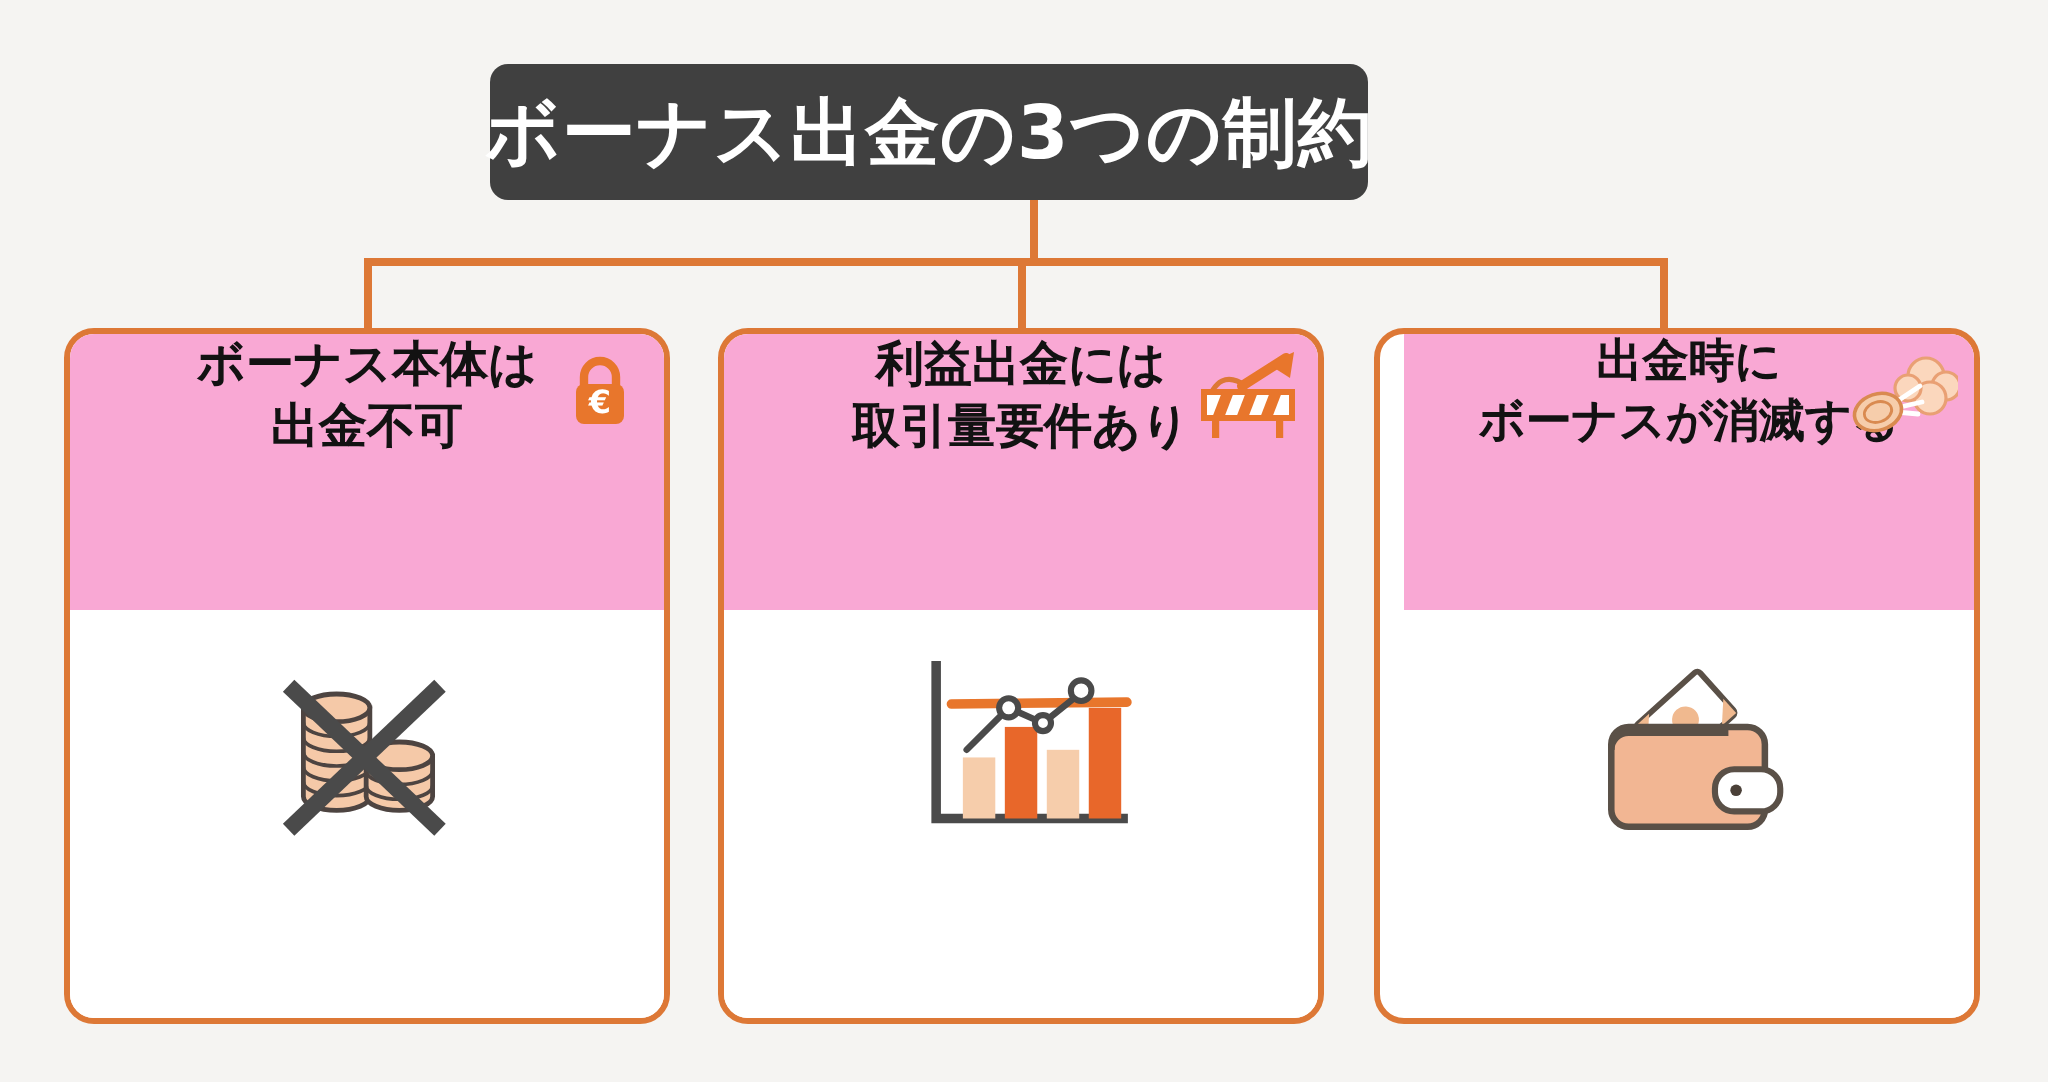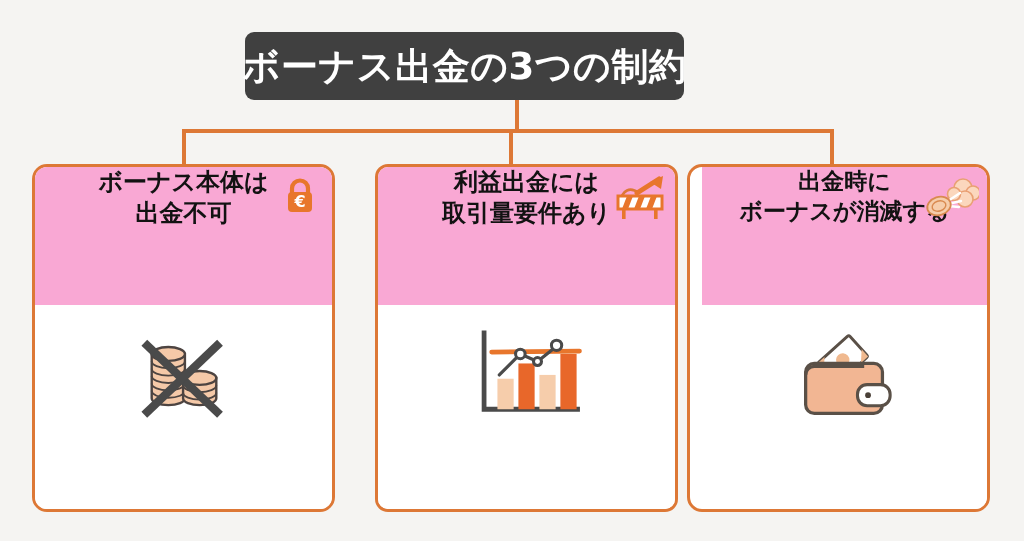--- a/index.html
+++ b/index.html
@@ -61,21 +61,21 @@
     height: 348px;
     background: #ffffff;
     border: 3px solid #dd7836;
     border-radius: 15px;
     box-sizing: border-box;
     overflow: hidden;
     display: flex;
     flex-direction: column;
   }
   .card-1 { left: 32px;  width: 303px; }
-  .card-2 { left: 375px; width: 303px; border-radius: 13px; }
+  .card-2 { left: 359px; width: 303px; }
   .card-3 { left: 687px; width: 303px; padding-left: 12px; }
 
   .card-header {
     position: relative;
     height: 138px;
     background: #f9a8d4;
     display: flex;
     align-items: flex-start;
     justify-content: center;
     flex: none;

